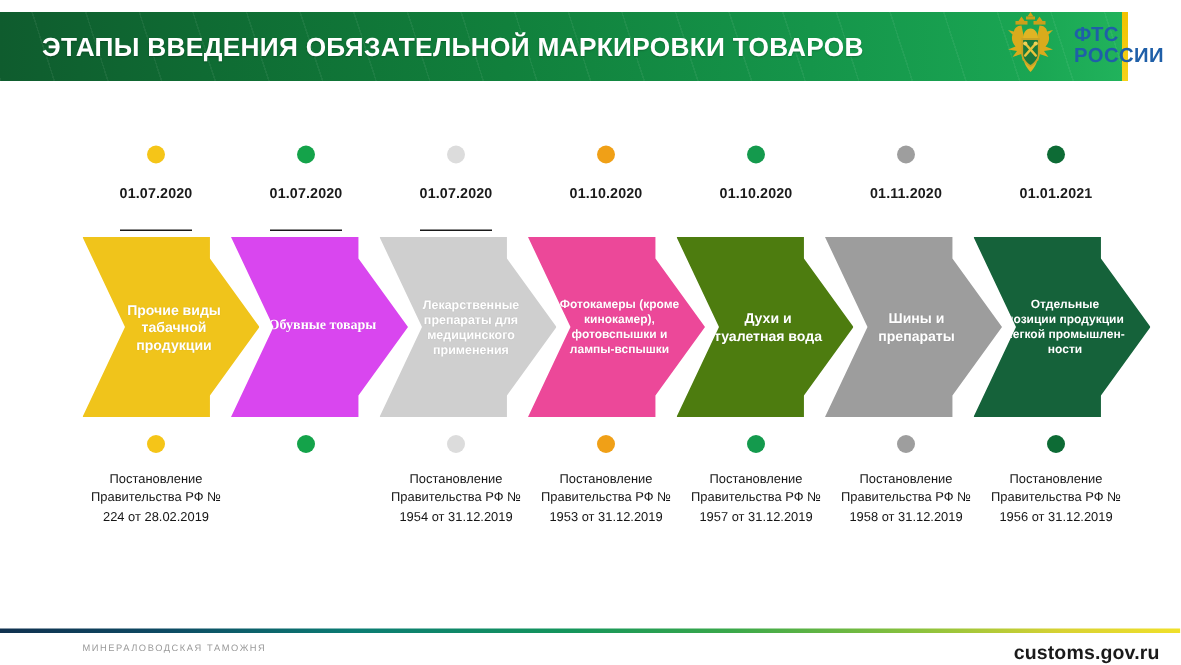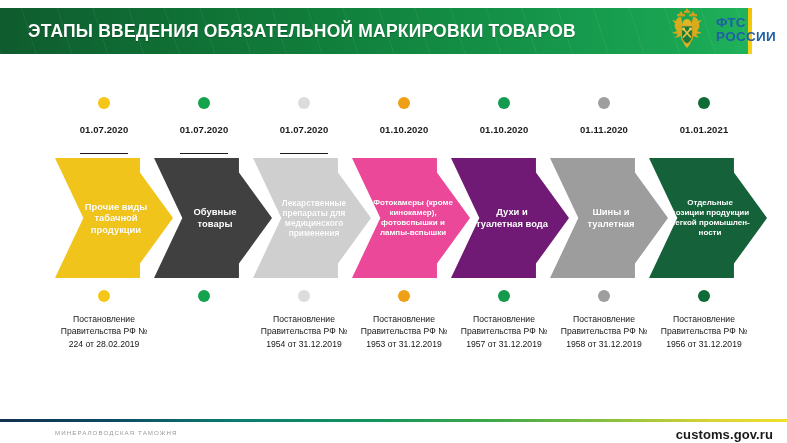--- a/index.html
+++ b/index.html
@@ -182,34 +182,34 @@
       <div class="col" style="left: 354px; width: 100px;"><span class="date">01.10.2020</span></div>
       <div class="col" style="left: 454px; width: 100px;"><span class="date">01.10.2020</span></div>
       <div class="col" style="left: 554px; width: 100px;"><span class="date">01.11.2020</span></div>
       <div class="col" style="left: 654px; width: 100px;"><span class="date">01.01.2021</span></div>
     </div>
 
   <div class="row-arrows">
       <div class="arrow" style="left: 0px; background: rgb(240, 196, 27); z-index: 7;">
         <div class="arrow-label">Прочие виды табачной продукции</div>
       </div>
-      <div class="arrow" style="left: 99px; background: #404040; z-index: 6;">
+      <div class="arrow" style="left: 99px; background: #d946ef; z-index: 6; font-family: Liberation Serif, serif;">
         <div class="arrow-label">Обувные товары</div>
       </div>
       <div class="arrow" style="left: 198px; background: rgb(207, 207, 207); z-index: 5;">
         <div class="arrow-label small">Лекарственные препараты для медицинского применения</div>
       </div>
       <div class="arrow" style="left: 297px; background: #ec4899; z-index: 4;">
         <div class="arrow-label tiny">Фотокамеры (кроме кинокамер), фотовспышки и лампы-вспышки</div>
       </div>
-      <div class="arrow" style="left: 396px; background: #701a75; z-index: 3;">
+      <div class="arrow" style="left: 396px; background: #4d7c0f; z-index: 3;">
         <div class="arrow-label">Духи и туалетная вода</div>
       </div>
       <div class="arrow" style="left: 495px; background: rgb(157, 157, 157); z-index: 2;">
-        <div class="arrow-label">Шины и туалетная</div>
+        <div class="arrow-label">Шины и препараты</div>
       </div>
       <div class="arrow" style="left: 594px; background: rgb(21, 98, 58); z-index: 1;">
         <div class="arrow-label tiny">Отдельные позиции продукции легкой промышлен-ности</div>
       </div>
     </div>
 
   <div class="row-dots-bottom">
       <div class="col" style="left: 54px; width: 100px;">
         <div class="dot-wrap">
           <div class="dot" style="background:#f5c518"></div>

